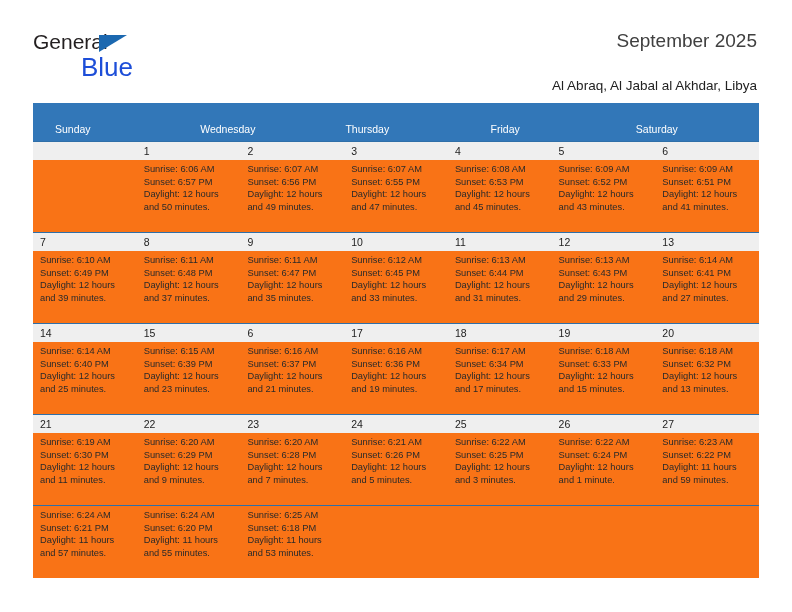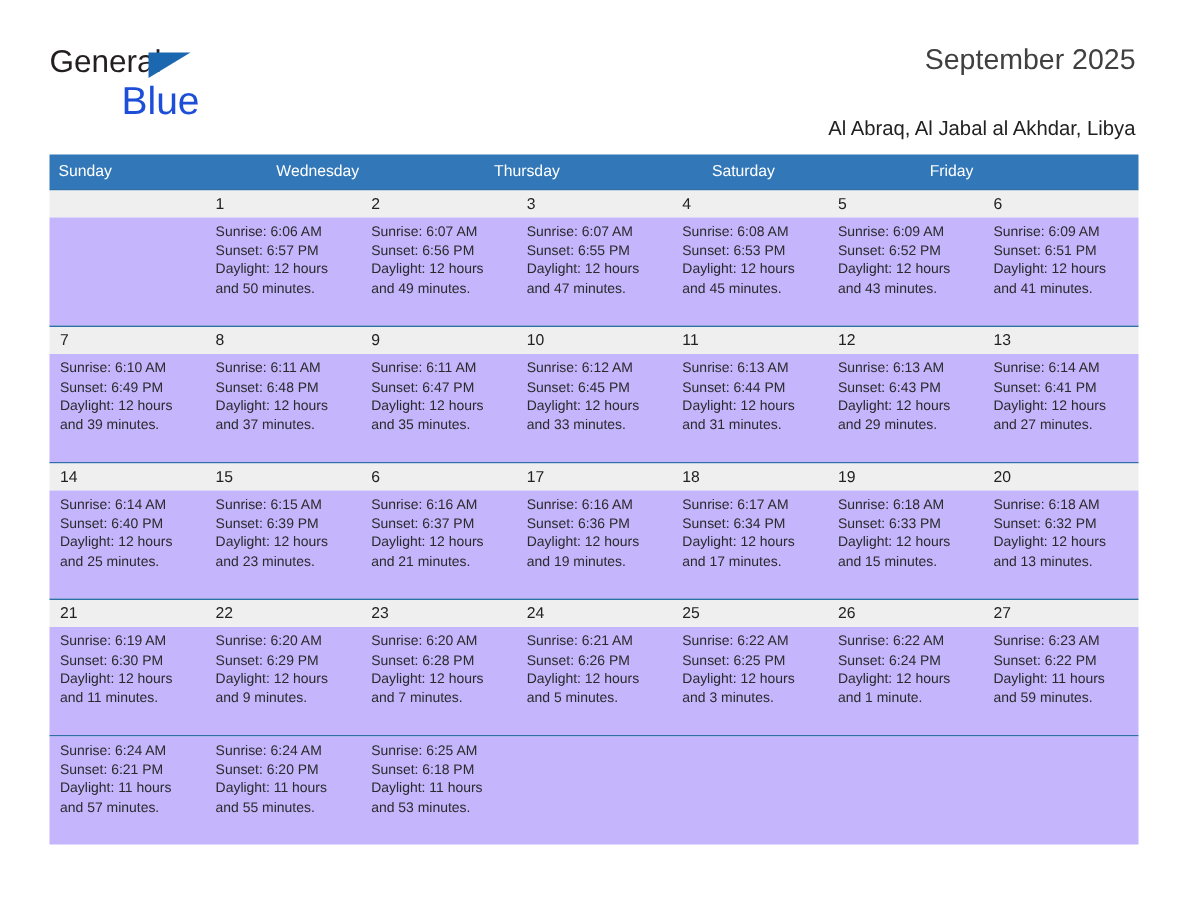--- a/index.html
+++ b/index.html
@@ -90,25 +90,26 @@
     width: 726px;
   }
   .weekday-row {
     display: flex;
     width: 100%;
     background: #3277b8;
   }
   .weekday {
     flex: 1 1 0;
     box-sizing: border-box;
-    padding: 4px 0 5px 6px;
+    padding: 4px 0 5px 22px;
     font-size: 10.5px;
     color: #ffffff;
     line-height: 14px;
     white-space: nowrap;
+    margin-top: 15px;
   }
 
   .week {
     width: 100%;
     border-top: 1.3px solid #2f6fa8;
     box-sizing: border-box;
   }
   .week:first-of-type {
     border-top: none;
   }
@@ -122,21 +123,21 @@
     box-sizing: border-box;
     padding: 2px 0 2px 7px;
     font-size: 10.5px;
     line-height: 14px;
     color: #222222;
     height: 18px;
   }
   .detail-row {
     display: flex;
     width: 100%;
-    background: #c4b5fd;
+    background: #f97316;
   }
   .detail {
     flex: 1 1 0;
     box-sizing: border-box;
     padding: 3px 5px 8px 7px;
     height: 72px;
   }
   .detail .line {
     font-size: 9.3px;
     line-height: 12.6px;
@@ -160,22 +161,22 @@
     <div class="title">September 2025</div>
     <div class="subtitle">Al Abraq, Al Jabal al Akhdar, Libya</div>
   </div>
 
   <div class="cal">
 
     <div class="weekday-row">
       <div class="weekday">Sunday</div>
       <div class="weekday">Wednesday</div>
       <div class="weekday">Thursday</div>
+      <div class="weekday">Friday</div>
       <div class="weekday">Saturday</div>
-      <div class="weekday">Friday</div>
     </div>
 
     <div class="week">
       <div class="daynum-row">
         <div class="daynum"></div>
         <div class="daynum">1</div>
         <div class="daynum">2</div>
         <div class="daynum">3</div>
         <div class="daynum">4</div>
         <div class="daynum">5</div>

